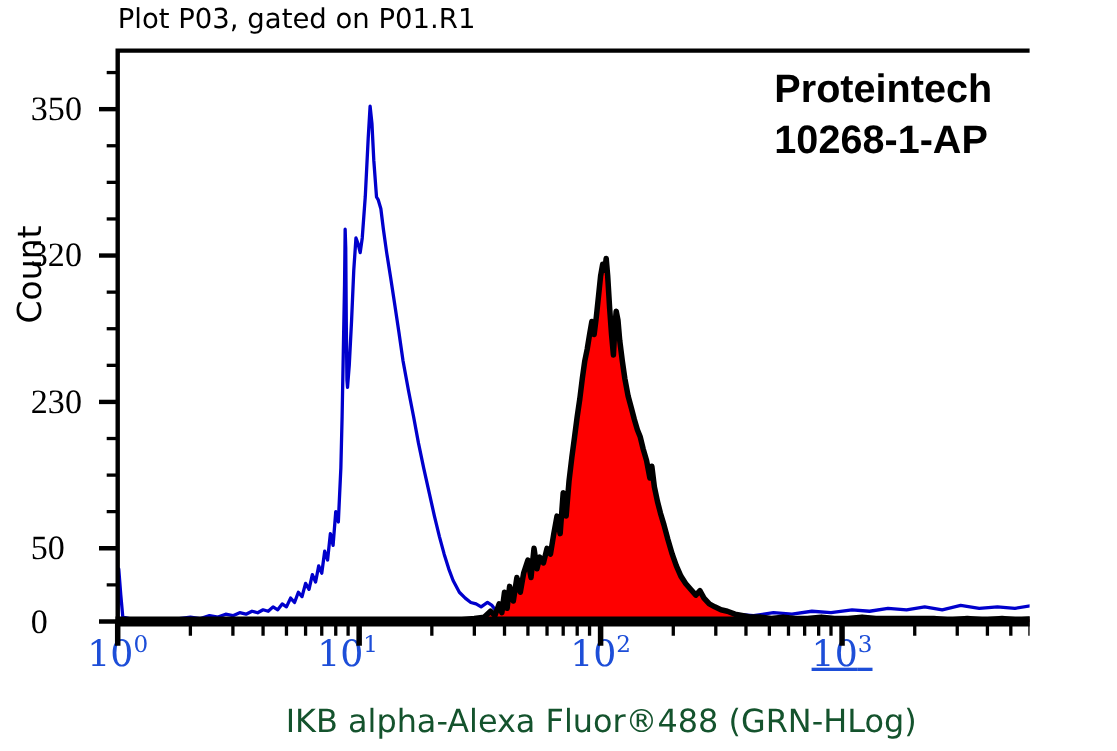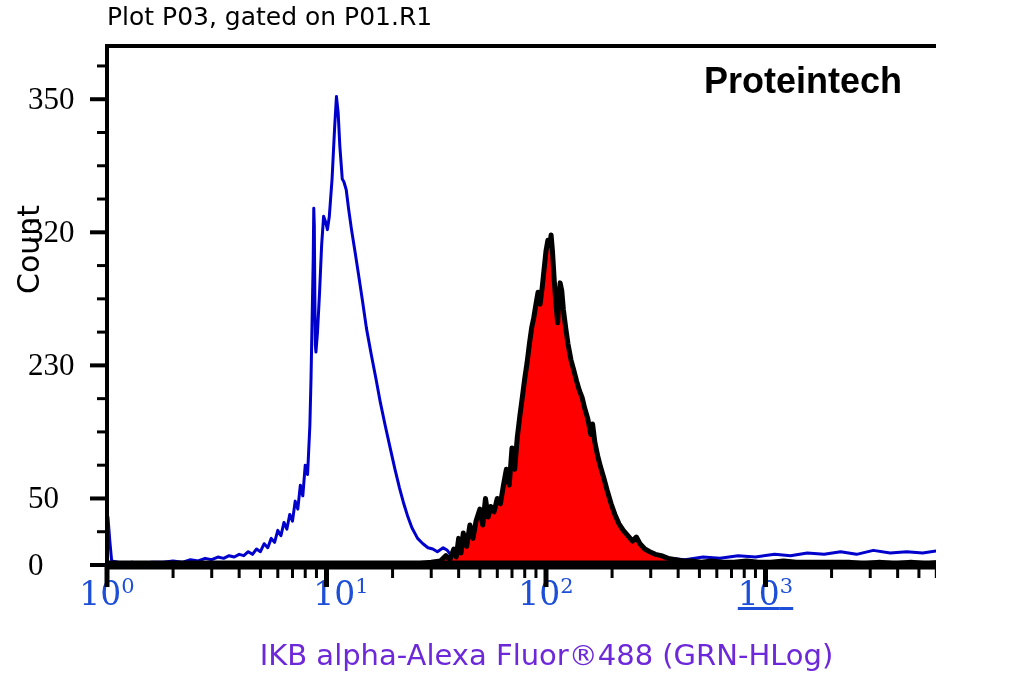--- a/index.html
+++ b/index.html
@@ -49,21 +49,21 @@
     transform: rotate(-90deg);
     font-family: "DejaVu Sans", sans-serif;
   }
   #x-axis-title {
     position: absolute;
     left: 107px;
     top: 638px;
     width: 879px;
     text-align: center;
     font-size: 29px;
-    color: #6d28d9;
+    color: #14532d;
     white-space: nowrap;
     font-family: "DejaVu Sans", sans-serif;
   }
   .ytick-label {
     position: absolute;
     right: 0;
     text-align: left;
     font-size: 31px;
     color: #000000;
     font-family: Liberation Serif, serif;
@@ -94,35 +94,36 @@
 </style>
 </head>
 <body>
 
 <div id="root">
 
   <div id="plot-title">Plot P03, gated on P01.R1</div>
 
   <div id="brand-block">
     <div>Proteintech</div>
+    <div>10268-1-AP</div>
   </div>
 
   <div id="y-axis-title">Count</div>
 
   <div id="ytick-labels">
       <div class="ytick-label" style="top: 565px;">0</div>
       <div class="ytick-label" style="top: 498.462px;">50</div>
       <div class="ytick-label" style="top: 365.385px;">230</div>
       <div class="ytick-label" style="top: 232.308px;">320</div>
       <div class="ytick-label" style="top: 99.2308px;">350</div>
     </div>
 
   <div id="xtick-labels-holder">
       <div class="xtick-label" style="left: 107px;"><span>10</span><sup>0</sup></div>
-      <div class="xtick-label" style="left: 341px; text-align: right;"><span>10</span><sup>1</sup></div>
+      <div class="xtick-label" style="left: 316px; text-align: right;"><span>10</span><sup>1</sup></div>
       <div class="xtick-label" style="left: 546px;"><span>10</span><sup>2</sup></div>
       <div class="xtick-label" style="left: 765.5px; text-decoration: underline;"><span>10</span><sup>3</sup></div>
       <div class="xtick-label" style="left: 985px;"><span>10</span><sup>4</sup></div>
     </div>
 
   <div id="x-axis-title">IKB alpha-Alexa Fluor®488 (GRN-HLog)</div>
 
   <svg id="plot-svg" width="1015" height="683" viewBox="0 0 1015 683" style="position:absolute;left:0;top:0;">
       <polyline points="107.00,565.00 107.95,517.09 109.82,541.05 111.65,561.01 117.80,562.34 124.38,563.67 132.01,562.34 142.42,563.67 151.80,562.34 163.03,562.34 173.08,561.01 182.16,562.34 190.46,559.68 198.09,561.01 205.15,558.35 211.73,559.68 217.88,557.02 223.66,558.35 229.11,555.68 234.26,557.02 239.15,554.35 243.80,555.68 248.24,551.69 252.48,554.35 256.53,549.03 260.42,551.69 264.16,543.71 267.76,547.70 271.23,538.38 274.57,542.38 277.80,530.40 280.93,535.72 283.96,522.42 286.89,529.07 289.74,514.43 292.50,521.08 295.18,501.12 297.80,509.11 300.34,485.15 302.81,495.80 305.23,465.19 307.58,474.51 309.88,425.27 311.01,378.69 312.12,318.81 313.22,258.92 313.77,208.35 314.31,225.65 314.85,298.85 315.39,345.42 315.93,352.08 317.51,332.12 319.58,292.19 321.61,245.62 323.60,216.34 325.54,221.66 327.45,229.65 329.32,216.34 332.05,179.08 334.72,125.85 336.45,96.57 338.15,112.54 339.82,145.81 342.28,179.08 343.88,181.74 346.23,189.72 348.53,208.35 351.51,229.65 355.11,252.27 358.58,274.89 362.58,301.51 366.41,328.12 371.30,354.74 375.96,378.69 380.39,402.65 385.14,425.27 390.16,447.89 394.93,469.18 399.47,487.82 403.80,503.78 407.95,517.09 411.92,527.74 417.59,538.38 422.93,543.71 428.00,547.70 432.80,549.03 437.38,551.69 443.16,547.70 447.28,550.36 451.22,555.68 456.24,558.35 461.01,557.02 465.55,559.68 471.98,558.35 479.92,561.01 490.73,559.68 501.96,561.01 512.00,562.34 524.73,561.01 541.11,562.34 555.09,561.01 571.01,562.34 587.78,561.01 602.03,562.34 616.73,559.68 633.35,561.01 650.73,559.68 668.11,558.35 685.05,559.68 703.16,557.02 719.93,558.35 738.08,555.68 755.46,557.02 774.59,554.35 790.51,555.68 807.28,553.02 824.14,554.35 840.66,551.69 856.59,554.35 873.35,550.36 890.22,553.02 906.74,551.69 922.66,553.02 939.43,550.36 956.30,551.69 970.62,553.02 979.10,546.37 983.07,554.35 985.00,557.02" fill="none" stroke="#0000cc" stroke-width="3" stroke-linejoin="round" stroke-linecap="round"></polyline>
       <path d="M 107.00,565.00 L 107.00,565.00 L 392.58,565.00 L 417.59,563.67 L 431.23,562.34 L 440.31,561.01 L 445.92,555.68 L 449.92,559.68 L 453.76,549.03 L 456.24,557.02 L 458.65,538.38 L 461.01,553.02 L 463.30,533.06 L 466.65,546.37 L 469.88,525.08 L 473.01,538.38 L 476.03,521.08 L 479.92,509.11 L 482.74,525.08 L 485.48,498.46 L 488.14,517.09 L 490.73,506.45 L 494.07,511.77 L 497.30,498.46 L 500.43,503.78 L 503.46,485.15 L 506.39,469.18 L 509.24,485.15 L 512.00,447.89 L 514.68,469.18 L 517.30,437.25 L 519.84,415.95 L 522.31,397.32 L 524.73,378.69 L 527.08,362.72 L 529.38,344.09 L 531.62,328.12 L 533.81,317.48 L 535.96,304.17 L 538.05,292.19 L 540.10,304.17 L 542.11,288.20 L 544.07,269.57 L 546.00,250.94 L 547.89,240.29 L 549.74,245.62 L 551.10,234.97 L 552.45,250.94 L 554.22,280.22 L 555.95,304.17 L 557.65,322.80 L 558.91,298.85 L 560.15,282.88 L 561.78,290.86 L 563.38,309.49 L 565.73,328.12 L 568.03,344.09 L 571.01,360.06 L 573.90,370.71 L 576.70,381.35 L 579.43,390.67 L 582.08,397.32 L 584.65,407.97 L 587.78,418.62 L 590.80,434.58 L 592.58,423.94 L 594.89,442.57 L 597.70,455.88 L 600.43,466.52 L 603.61,477.17 L 607.19,490.48 L 611.12,503.78 L 614.89,514.43 L 618.97,523.75 L 623.30,530.40 L 627.85,535.72 L 632.58,541.05 L 636.35,537.05 L 639.98,543.71 L 644.83,549.03 L 649.77,551.69 L 655.38,554.35 L 661.25,555.68 L 668.11,558.35 L 675.74,559.68 L 682.80,561.01 L 691.48,561.01 L 701.31,562.34 L 711.91,561.01 L 722.96,562.34 L 734.18,562.34 L 746.58,561.01 L 758.58,562.34 L 771.05,562.34 L 783.67,561.01 L 796.20,562.34 L 809.11,562.34 L 821.53,562.34 L 836.23,562.34 L 848.96,562.34 L 863.65,563.67 L 879.31,562.34 L 895.24,563.67 L 910.98,562.34 L 926.26,563.67 L 942.46,562.34 L 958.84,563.67 L 974.96,562.34 L 985.00,563.67 L 985.00,565.00 Z" fill="#fe0000" stroke="none"></path>

